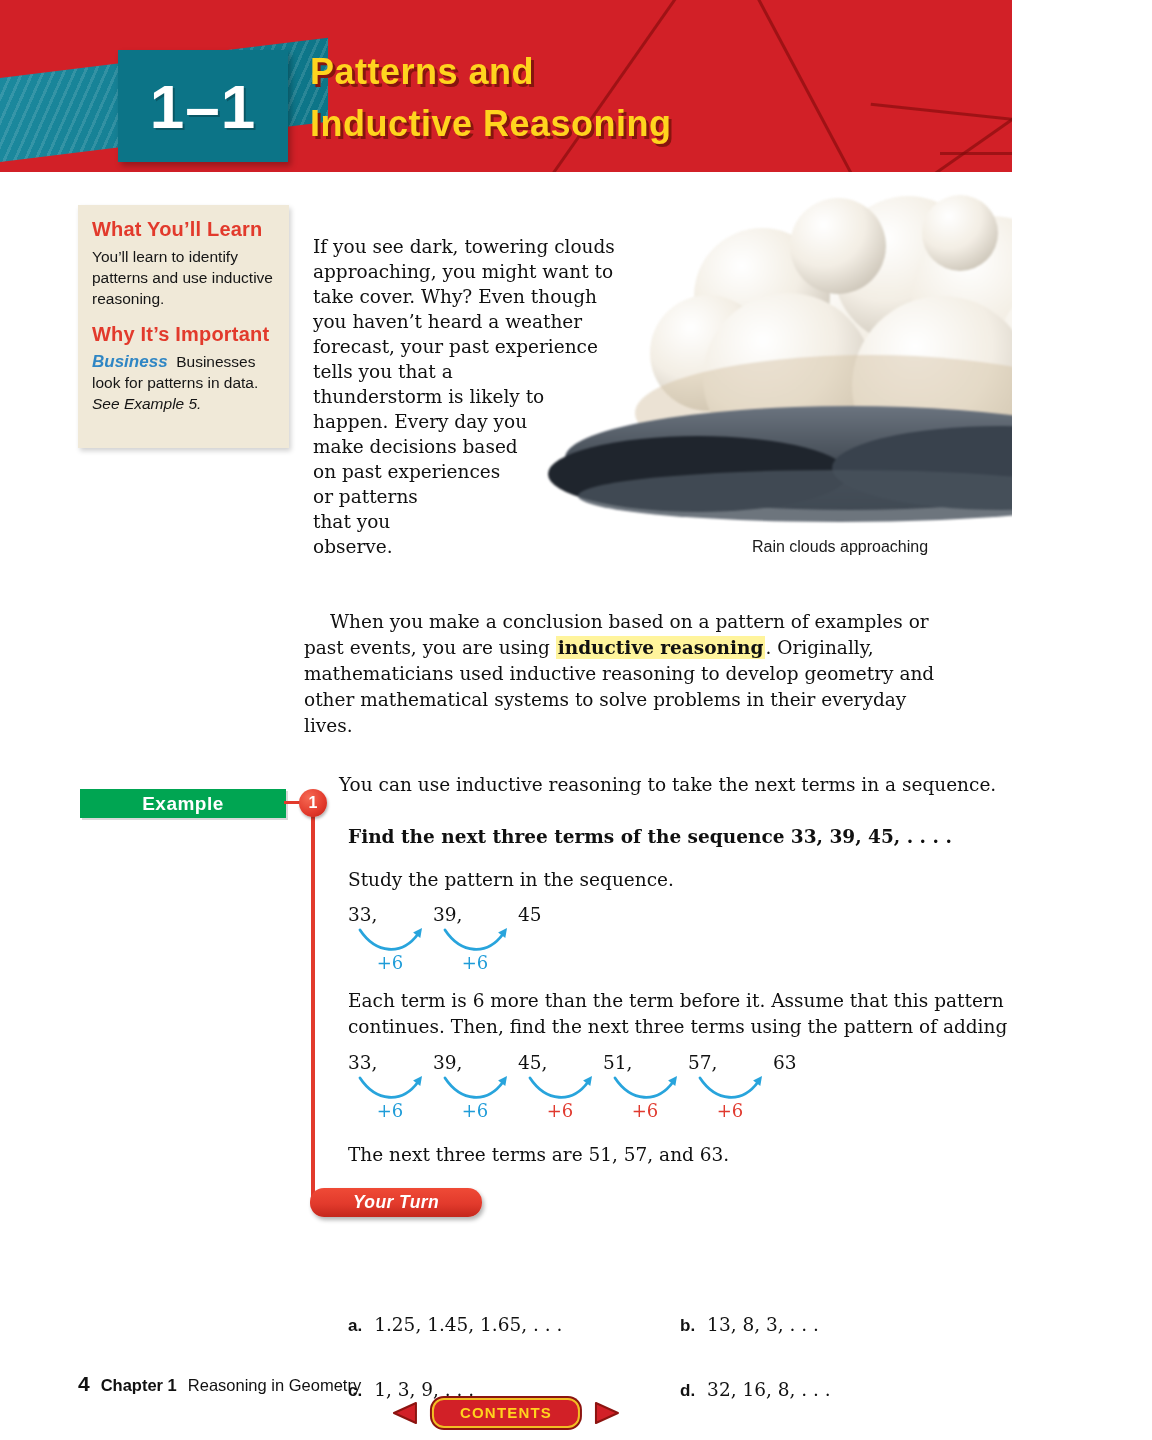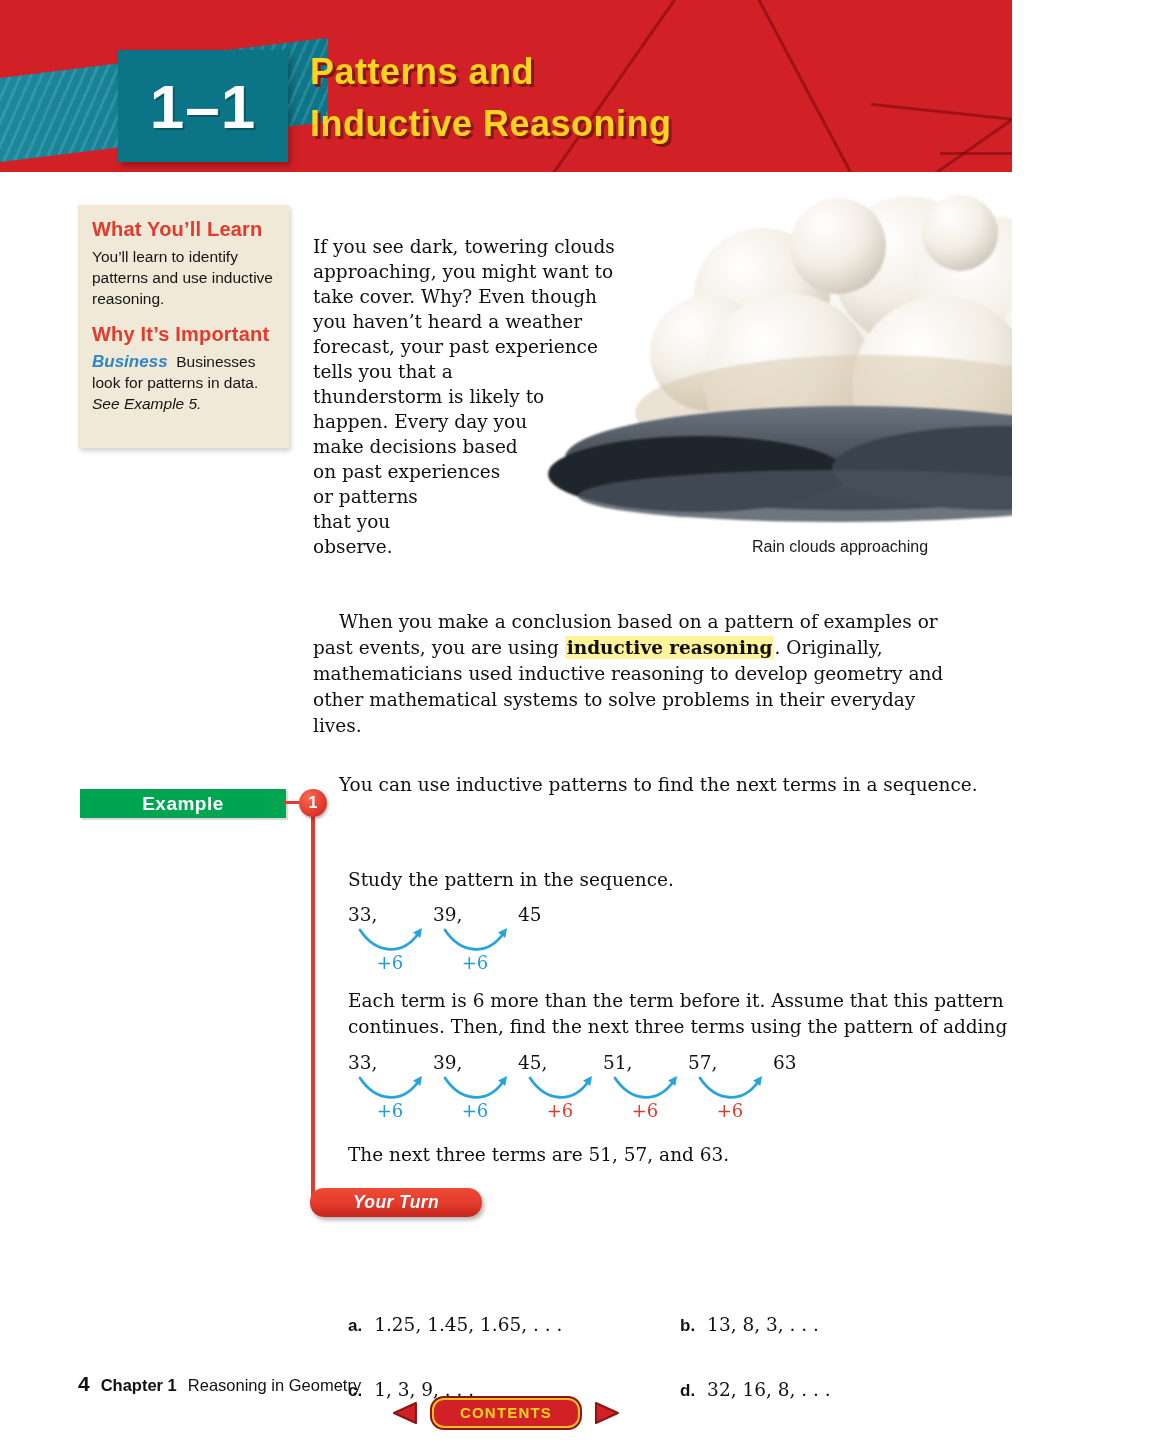--- a/index.html
+++ b/index.html
@@ -164,33 +164,34 @@
       <circle cx="402" cy="208" r="90" fill="url(#cg1)"></circle>
       <ellipse cx="330" cy="235" rx="235" ry="58" fill="#d8c6a8" opacity="0.5"></ellipse>
       <ellipse cx="310" cy="280" rx="285" ry="52" fill="url(#cg2)"></ellipse>
       <ellipse cx="158" cy="296" rx="150" ry="38" fill="#1f252d"></ellipse>
       <ellipse cx="462" cy="290" rx="170" ry="42" fill="#39424e"></ellipse>
       <ellipse cx="300" cy="318" rx="262" ry="26" fill="#49525e" opacity="0.8"></ellipse>
     </svg>
   </div>
   <div class="caption">Rain clouds approaching</div>
 
-  <div class="body-par serif indent" style="left:313px; top:577px; width:632px;">
+  <div class="body-par serif indent" style="left:304px; top:577px; width:632px;">
     <span>When you make a conclusion based on a pattern of examples or past events, you are using </span><span class="hl">inductive reasoning</span><span>. Originally, mathematicians used inductive reasoning to develop geometry and other mathematical systems to solve problems in their everyday lives.</span>
   </div>
 
-  <div class="body-par serif indent" style="left:313px; top:740px; width:700px;">You can use inductive patterns to find the next terms in a sequence.</div>
+  <div class="body-par serif indent" style="left:313px; top:740px; width:700px;">You can use inductive reasoning to take the next terms in a sequence.</div>
 
   <div class="ex-box">
     <span>Example</span>
   </div>
   <div class="ex-connector"></div>
   <div class="vline"></div>
   <div class="ex-circle">1</div>
 
+  <div class="body-par serif bold" style="left:348px; top:792px; width:700px;">Find the next three terms of the sequence 33, 39, 45, . . . .</div>
 
   <div class="body-par serif" style="left:348px; top:835px; width:700px;">Study the pattern in the sequence.</div>
 
   <div class="seq" style="left:348px; top:864px; width:262px;">
     <span class="term" style="left:0;">33,</span>
     <span class="term" style="left:85px;">39,</span>
     <span class="term" style="left:170px;">45</span>
     <svg class="arc" style="left:8px;" width="70" height="34" viewBox="0 0 70 34">
       <path d="M4,4 C20,28 46,30 62,8" fill="none" stroke="#28a4dc" stroke-width="2.8" stroke-linecap="round"></path>
       <polygon points="66,2 64.3,12 57.1,6.6" fill="#28a4dc"></polygon>

